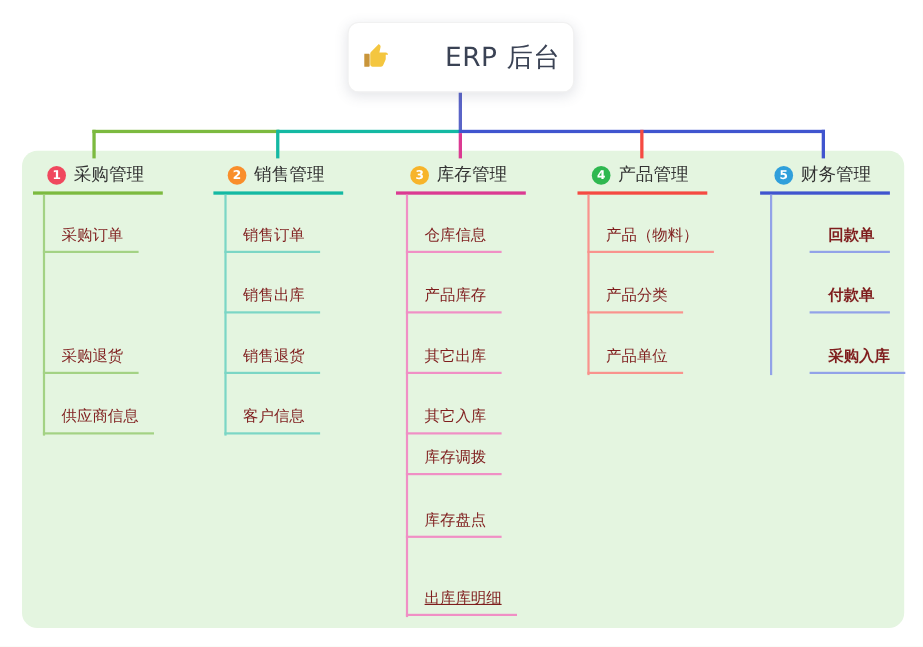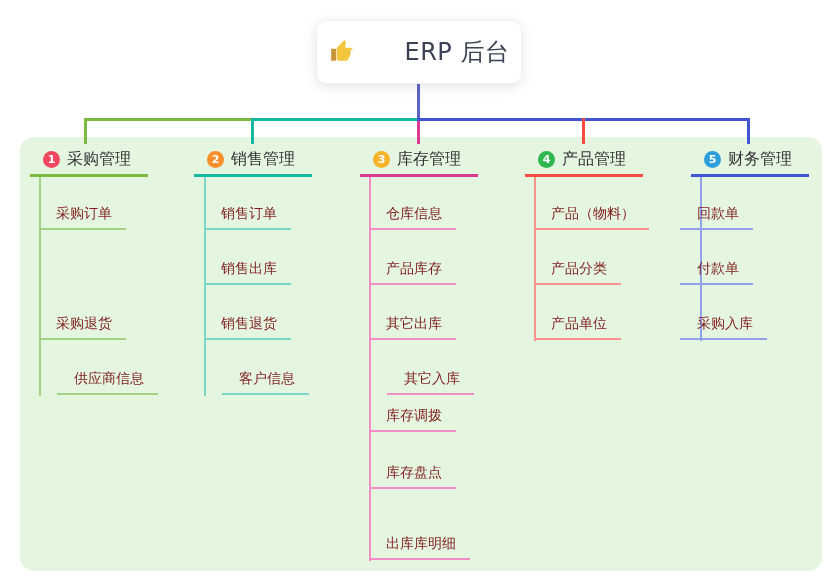--- a/index.html
+++ b/index.html
@@ -70,23 +70,23 @@
     position:absolute;height:32px;box-sizing:content-box;
     display:flex;align-items:flex-end;
     padding:0 14px 0 17px;border-bottom:2px solid;
     font-size:14px;color:#7f1d1d;white-space:nowrap;
   }
   .child span{padding-bottom:5px;}
   .c1{left:39px; border-color:#A3D284;}
   .c2{left:204px;border-color:#7BD6C5;}
   .c3{left:369px;border-color:#F08FC5;}
   .c4{left:534px;border-color:#F9938D;}
-  .c5{left:680px;border-color:#92A2E8;}
-  .row0{top:196px;} .row1{top:251px;} .row2{top:306px;} .row3{top:361px;margin-left:18px;}
-  .row4{top:398px;} .row5{top:455px;align-items:flex-end;} .row6{top:526px;}
+  .c5{left:736px;border-color:#92A2E8;font-weight:bold;}
+  .row0{top:196px;} .row1{top:251px;} .row2{top:306px;} .row3{top:361px;}
+  .row4{top:398px;} .row5{top:455px;align-items:flex-end;} .row6{top:526px;text-decoration:underline;}
 </style>
 </head>
 <body>
 
 <div class="canvas">
 
   <div class="panel"></div>
 
   <div class="conn trunk"></div>
   <div class="conn bus-green"></div>

